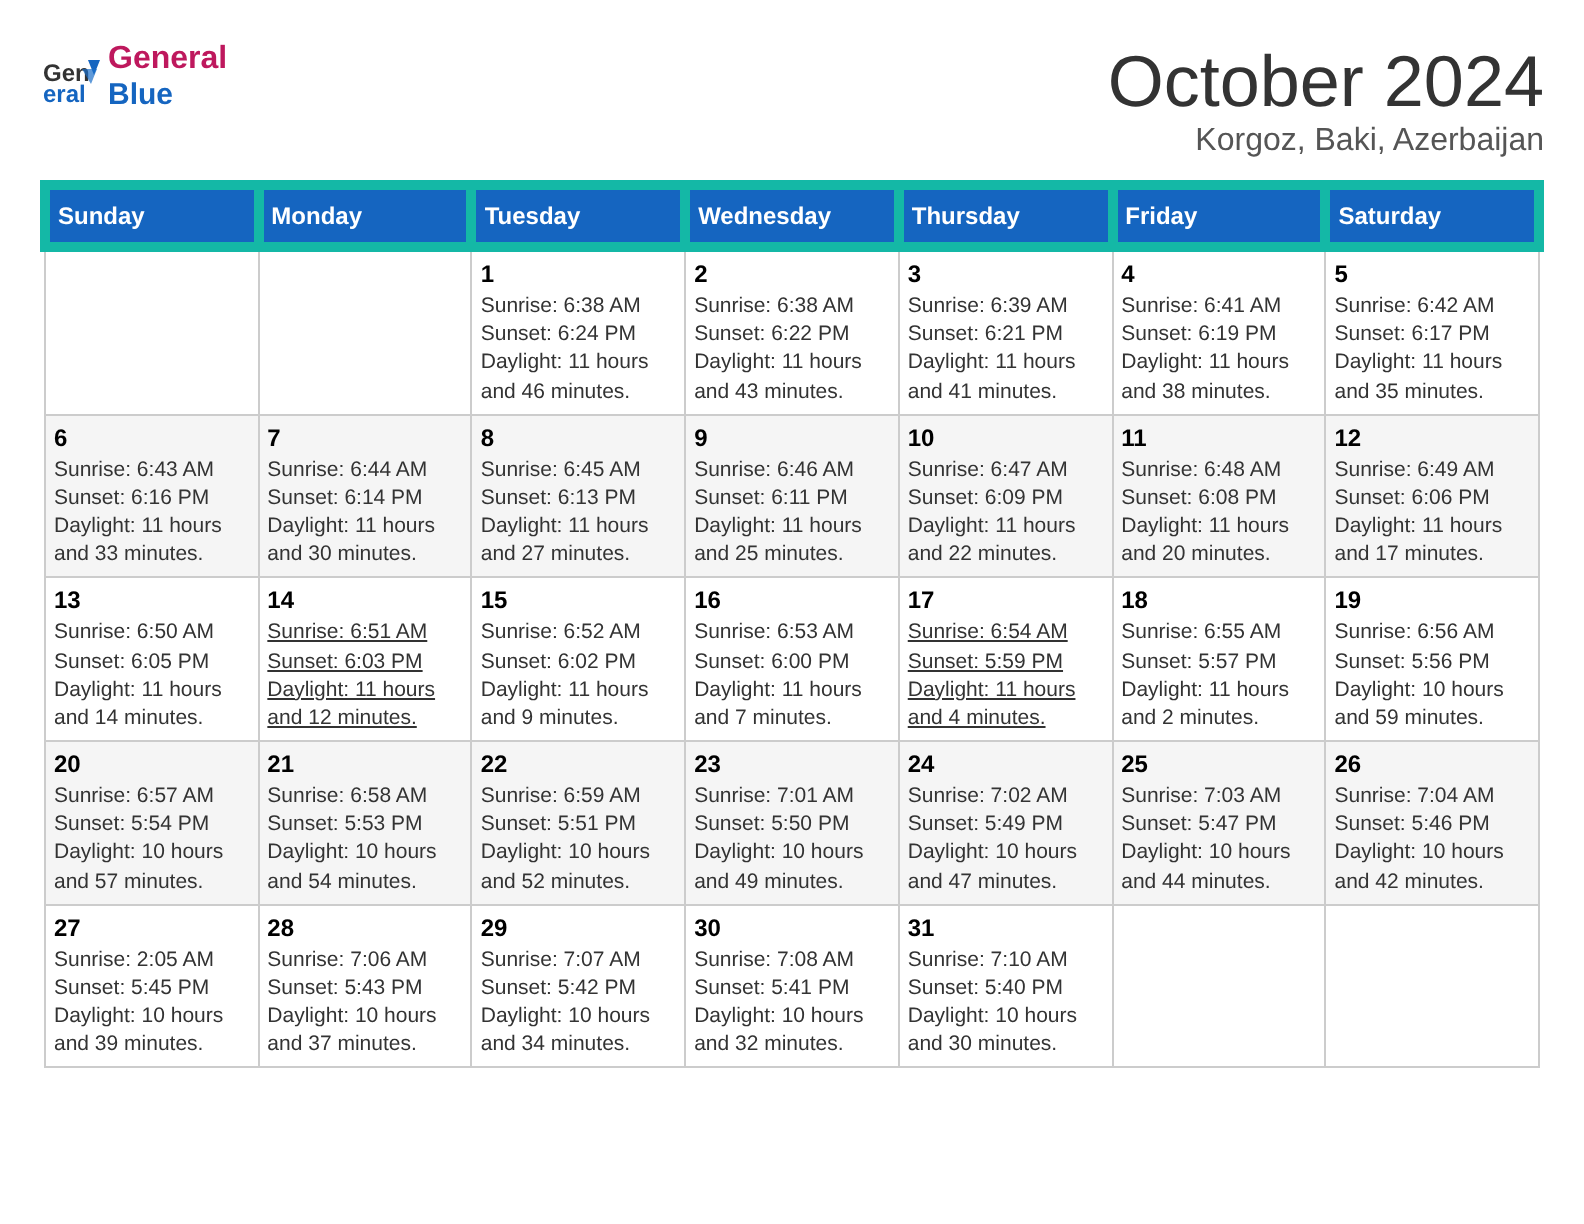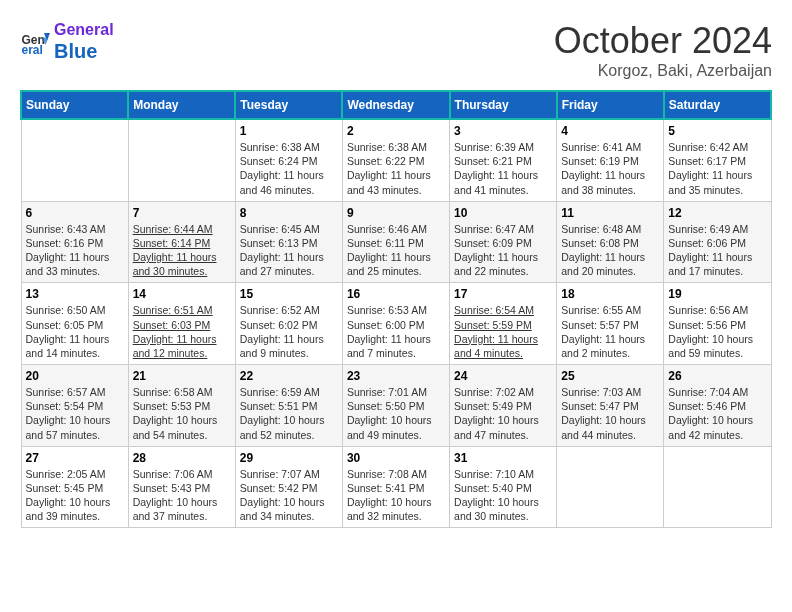--- a/index.html
+++ b/index.html
@@ -42,21 +42,21 @@
       width: 100%;
       border-collapse: collapse;
       font-size: 11px;
     }
     thead tr th {
       background-color: #1565c0;
       color: #fff;
       padding: 6px 4px;
       text-align: left;
       font-size: 12px;
-      border: 2px solid #14b8a6;
+      border: 5px solid #14b8a6;
     }
     tbody tr td {
       border: 1px solid #ccc;
       vertical-align: top;
       padding: 4px;
       height: 80px;
       width: 107px;
     }
     tbody tr:nth-child(even) td {
       background-color: #f5f5f5;
@@ -84,22 +84,22 @@
 
 <div class="header">
   <div class="logo">
     <svg class="logo-icon" viewBox="0 0 40 40">
       <text x="2" y="22" font-size="16" font-weight="bold" fill="#333">Gen</text>
       <text x="2" y="36" font-size="16" font-weight="bold" fill="#1565c0">eral</text>
       <polygon points="32,8 40,8 36,18" fill="#1565c0"></polygon>
       <polygon points="28,14 38,14 34,24" fill="#1a6ec9" opacity="0.7"></polygon>
     </svg>
     <div style="line-height:1.2;">
-      <div style="font-size:16px;font-weight:bold;color:#6d28d9;">General</div>
-      <div style="font-size:20px;font-weight:bold;color:#1565c0;">Blue</div>
+      <div style="font-size:16px;font-weight:bold;color:#be185d;">General</div>
+      <div style="font-size:15px;font-weight:bold;color:#1565c0;">Blue</div>
     </div>
   </div>
   <div class="title-block">
     <div class="month-title">October 2024</div>
     <div class="location">Korgoz, Baki, Azerbaijan</div>
   </div>
 </div>
 
 <table>
   <thead>
@@ -150,21 +150,21 @@
       </tr>
       <tr>
         <td>
           <span class="day-num">6</span>
           <div class="cell-content" style="white-space: pre-line;">Sunrise: 6:43 AM
 Sunset: 6:16 PM
 Daylight: 11 hours and 33 minutes.</div>
         </td>
         <td>
           <span class="day-num">7</span>
-          <div class="cell-content" style="white-space: pre-line; text-decoration: underline;">Sunrise: 6:44 AM
+          <div class="cell-content" style="white-space: pre-line;">Sunrise: 6:44 AM
 Sunset: 6:14 PM
 Daylight: 11 hours and 30 minutes.</div>
         </td>
         <td>
           <span class="day-num">8</span>
           <div class="cell-content" style="white-space: pre-line;">Sunrise: 6:45 AM
 Sunset: 6:13 PM
 Daylight: 11 hours and 27 minutes.</div>
         </td>
         <td>

